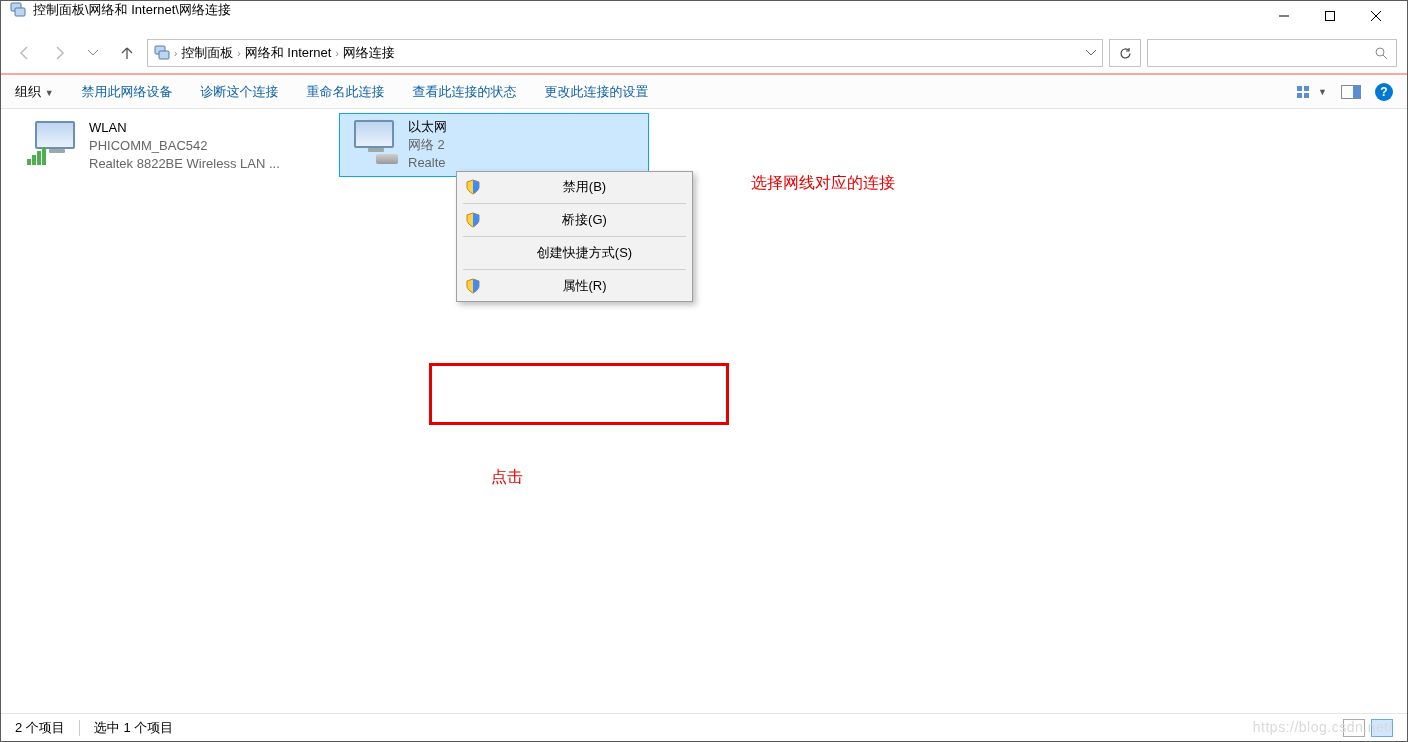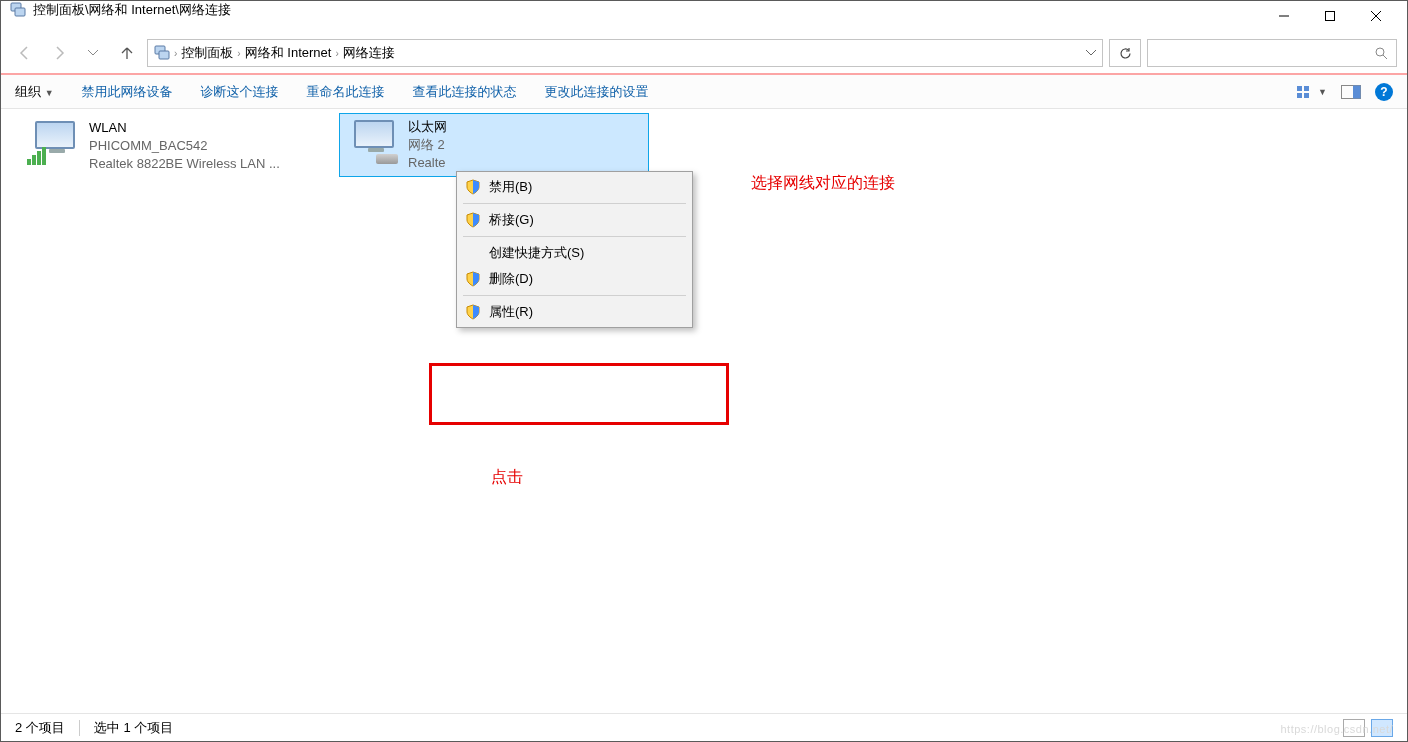--- a/index.html
+++ b/index.html
@@ -31,33 +31,33 @@
   .wifi-bars{position:absolute;left:0;bottom:0;display:flex;align-items:flex-end;gap:1px;}
   .wifi-bars span{width:4px;background:#4caf50;}
   .wifi-bars span:nth-child(1){height:6px;}
   .wifi-bars span:nth-child(2){height:10px;}
   .wifi-bars span:nth-child(3){height:14px;}
   .wifi-bars span:nth-child(4){height:18px;}
   .eth-plug{position:absolute;right:4px;bottom:0;width:22px;height:10px;background:linear-gradient(#d0d0d0,#999);border-radius:2px;}
   .conn-text{line-height:18px;}
   .conn-text .sub{color:#666;}
   .context-menu{position:absolute;left:455px;top:170px;width:237px;background:#f2f2f2;border:1px solid #a0a0a0;box-shadow:3px 3px 6px rgba(0,0,0,0.25);padding:2px;}
-  .menu-item{display:flex;align-items:center;height:26px;padding:0 10px 0 30px;position:relative;}
+  .menu-item{display:flex;align-items:center;height:26px;padding:0 10px 0 30px;position:relative;justify-content:center;}
   .menu-item.bold{font-weight:bold;}
   .menu-item.disabled{color:#9a9a9a;}
   .menu-sep{height:1px;background:#d0d0d0;margin:3px 4px;}
   .shield{position:absolute;left:6px;width:16px;height:16px;}
   .annot{position:absolute;color:#e60000;font-size:16px;font-weight:500;margin-top:28px;}
   .red-box{position:absolute;border:3px solid #e60000;}
   .statusbar{position:absolute;bottom:0;left:0;right:0;height:28px;border-top:1px solid #e5e5e5;display:flex;align-items:center;padding:8px 14px;gap:14px;background:#fff;}
   .statusbar .sep{width:1px;height:16px;background:#ccc;}
   .statusbar .right{margin-left:auto;display:flex;gap:6px;}
   .sb-icon{width:22px;height:18px;border:1px solid #aaa;}
   .sb-icon.active{background:#d0e7ff;border-color:#6aa8e8;}
-  .watermark{position:absolute;right:14px;bottom:6px;color:#d9d9d9;font-size:11px;letter-spacing:.5px;}
+  .watermark{position:absolute;right:14px;bottom:6px;color:#d9d9d9;font-size:14px;letter-spacing:.5px;}
   svg{display:block;}
 </style>
 </head>
 <body>
 
 <div class="titlebar">
   <span class="icon-slot">
     <svg width="16" height="16" viewBox="0 0 16 16">
         <rect x="1" y="1" width="10" height="8" rx="1" fill="#bcd5f0" stroke="#5a7aa5"></rect>
         <rect x="5" y="6" width="10" height="8" rx="1" fill="#bcd5f0" stroke="#5a7aa5"></rect>
@@ -226,29 +226,20 @@
           <path d="M8 1 L14 3 V8 C14 12 8 15 8 15 C8 15 2 12 2 8 V3 Z" fill="#ffd24a" stroke="#c88a00"></path>
           <path d="M8 1 L14 3 V8 C14 12 8 15 8 15 Z" fill="#3d8bff"></path>
         </svg>
       </span>
     <span>桥接(G)</span>
   </div>
   <div class="menu-sep"></div>
   <div class="menu-item">
       <span>创建快捷方式(S)</span>
     </div>
-  <div class="menu-item disabled">
-    <span class="shield">
-        <svg width="16" height="16" viewBox="0 0 16 16">
-          <path d="M8 1 L14 3 V8 C14 12 8 15 8 15 C8 15 2 12 2 8 V3 Z" fill="#ffd24a" stroke="#c88a00"></path>
-          <path d="M8 1 L14 3 V8 C14 12 8 15 8 15 Z" fill="#3d8bff"></path>
-        </svg>
-      </span>
-    <span>删除(D)</span>
-  </div>
   <div class="menu-sep"></div>
   <div class="menu-item">
     <span class="shield">
         <svg width="16" height="16" viewBox="0 0 16 16">
           <path d="M8 1 L14 3 V8 C14 12 8 15 8 15 C8 15 2 12 2 8 V3 Z" fill="#ffd24a" stroke="#c88a00"></path>
           <path d="M8 1 L14 3 V8 C14 12 8 15 8 15 Z" fill="#3d8bff"></path>
         </svg>
       </span>
     <span>属性(R)</span>
   </div>

